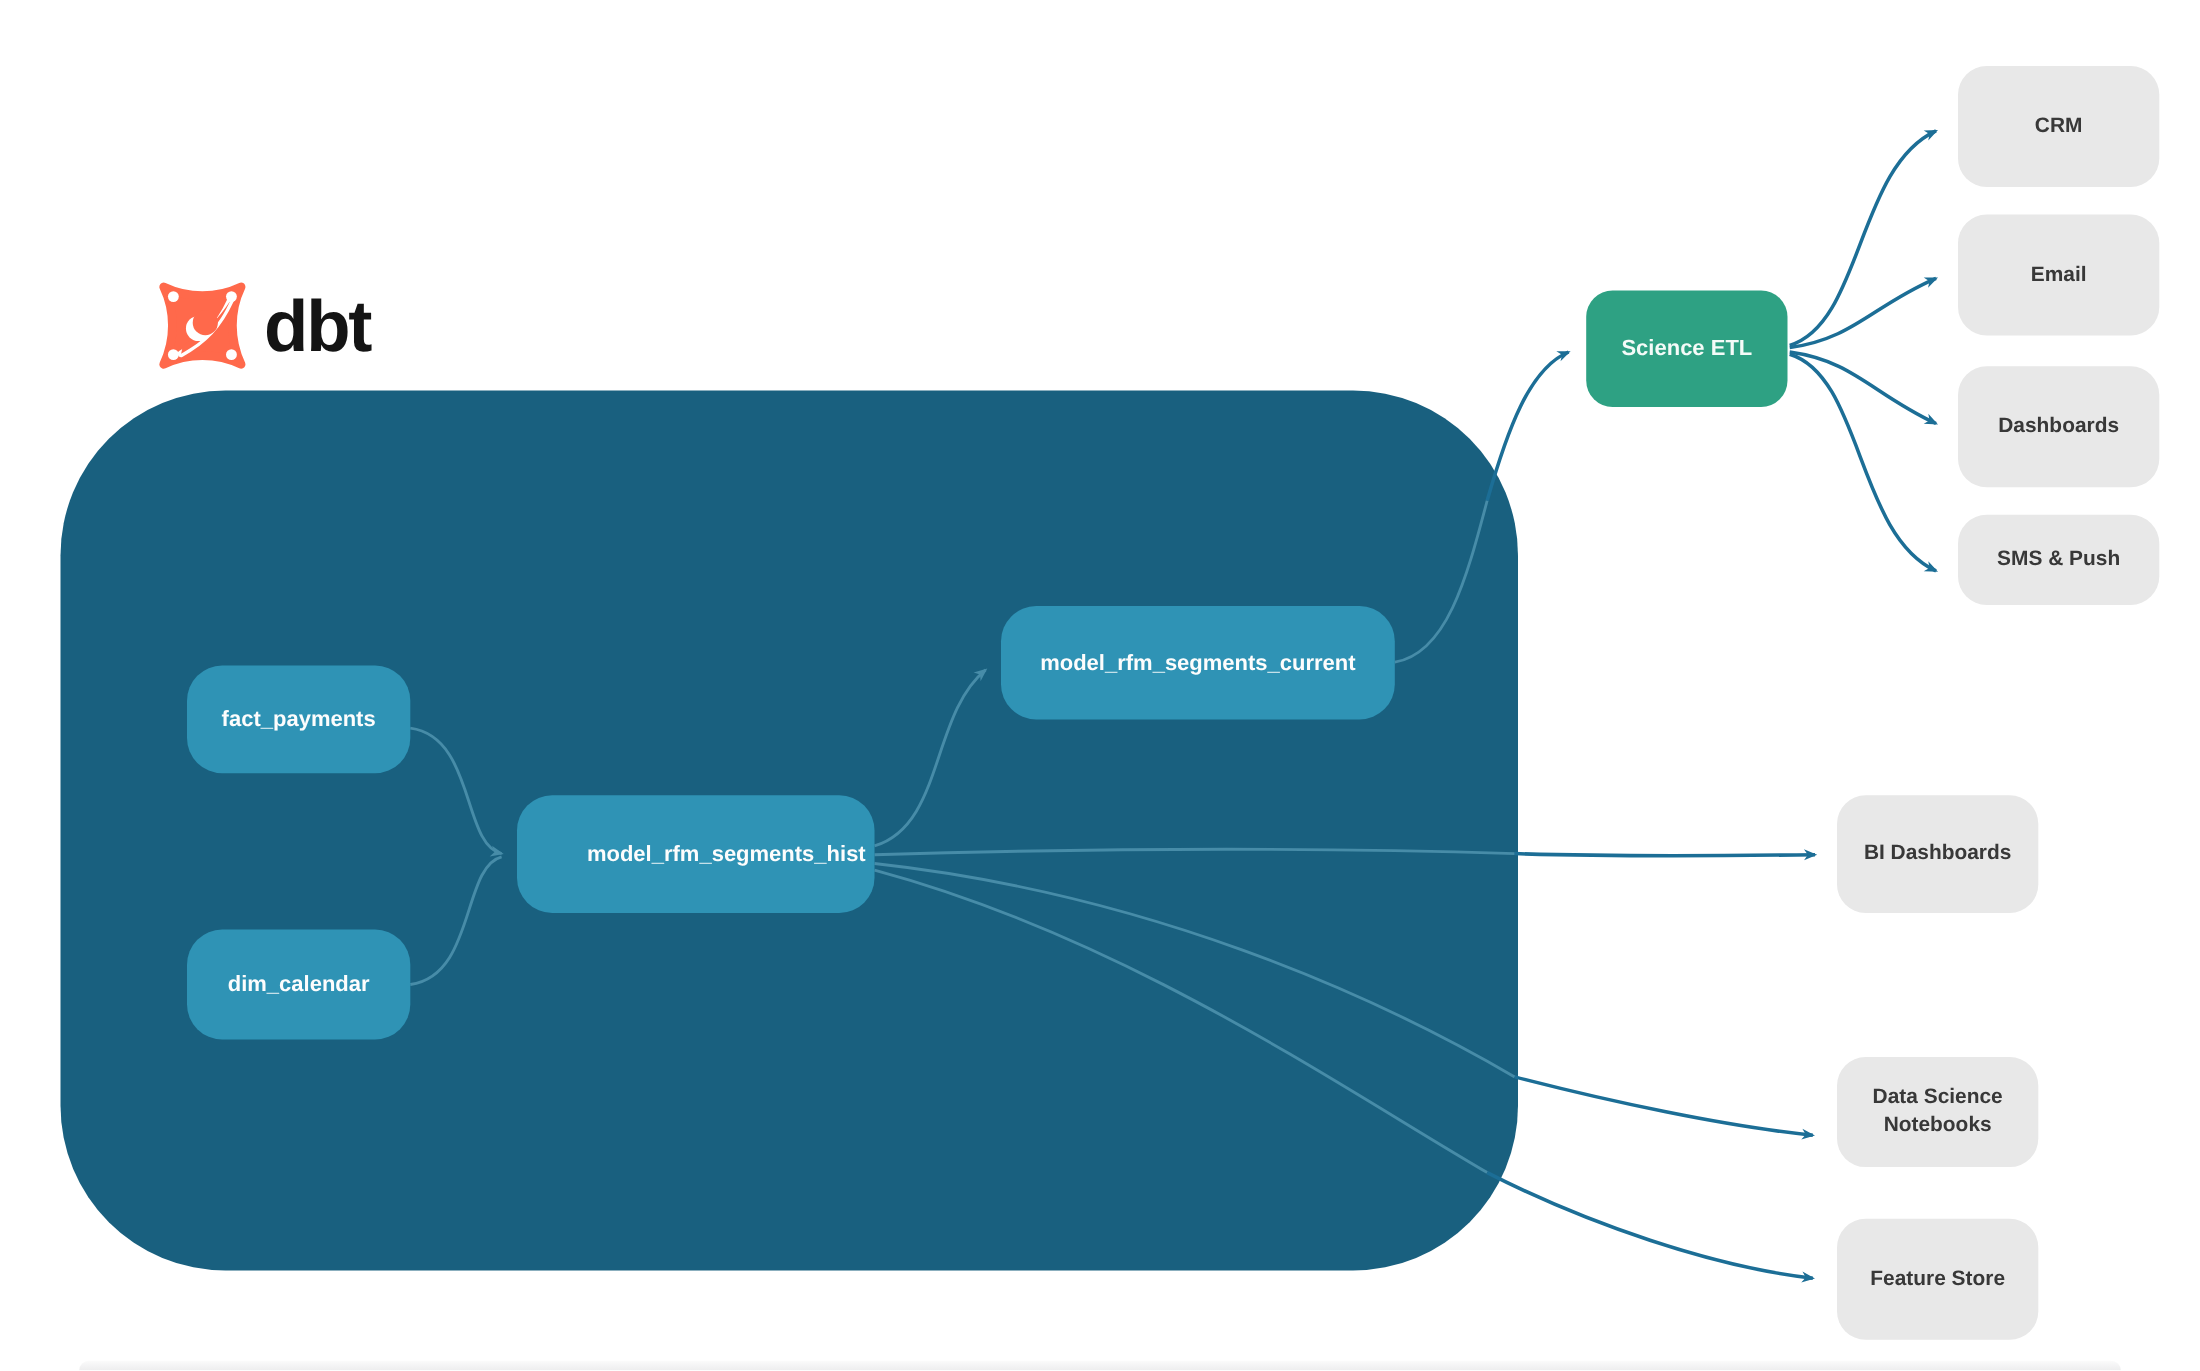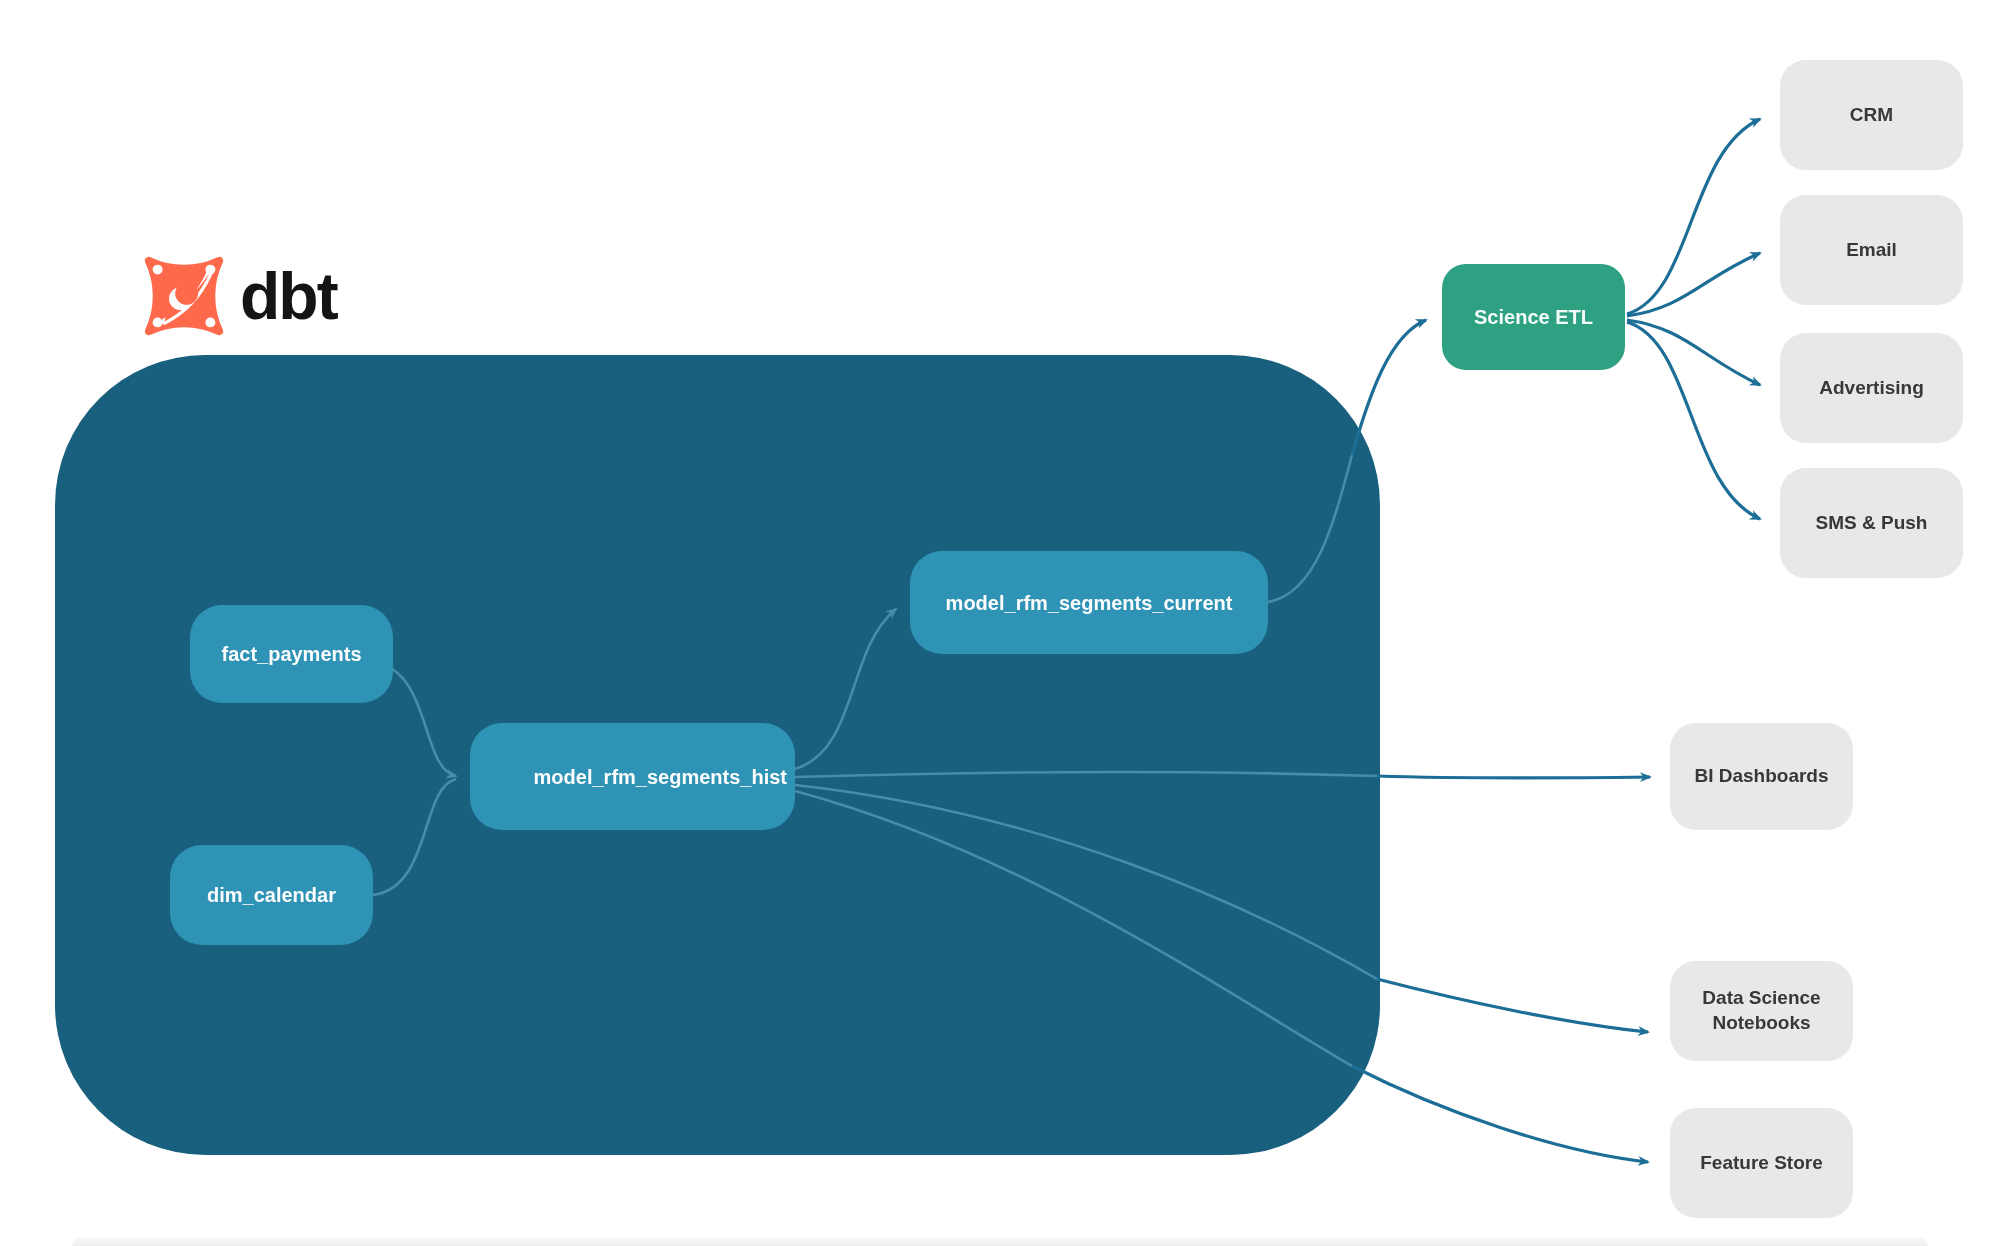--- a/index.html
+++ b/index.html
@@ -72,21 +72,21 @@
     <path class="edge-dark" d="M1352 455 C1370 392 1390 335 1426 320" marker-end="url(#ah-dark)"></path>
     <path class="edge-dark" d="M1627 314 C1693 294 1688 152 1760 119" marker-end="url(#ah-dark)"></path>
     <path class="edge-dark" d="M1627 316 C1685 308 1702 278 1760 253" marker-end="url(#ah-dark)"></path>
     <path class="edge-dark" d="M1627 320 C1685 328 1702 358 1760 385" marker-end="url(#ah-dark)"></path>
     <path class="edge-dark" d="M1627 322 C1693 342 1688 486 1760 519" marker-end="url(#ah-dark)"></path>
     <path class="edge-dark" d="M1377 776 C1470 779 1570 778 1650 777" marker-end="url(#ah-dark)"></path>
     <path class="edge-dark" d="M1377 979 C1462 1001 1568 1024 1648 1032" marker-end="url(#ah-dark)"></path>
     <path class="edge-dark" d="M1352 1066 C1442 1112 1558 1152 1648 1162" marker-end="url(#ah-dark)"></path>
   </svg>
 
-  <div class="node node-wh" style="left:170px;top:605px;width:203px;height:98px;margin-left:20px;">
+  <div class="node node-wh" style="left:170px;top:605px;width:203px;height:98px;">
     <span>fact_payments</span>
   </div>
   <div class="node node-wh" style="left:170px;top:845px;width:203px;height:100px;">
     <span>dim_calendar</span>
   </div>
   <div class="node node-wh" style="left:470px;top:723px;width:325px;height:107px;justify-content:flex-end;">
     <span>model_rfm_segments_hist</span>
   </div>
   <div class="node node-wh" style="left:910px;top:551px;width:358px;height:103px;">
     <span>model_rfm_segments_current</span>
@@ -96,23 +96,23 @@
     <span>Science ETL</span>
   </div>
 
   <div class="node node-dest" style="left:1780px;top:60px;width:183px;height:110px;">
     <span>CRM</span>
   </div>
   <div class="node node-dest" style="left:1780px;top:195px;width:183px;height:110px;">
     <span>Email</span>
   </div>
   <div class="node node-dest" style="left:1780px;top:333px;width:183px;height:110px;">
-    <span>Advertising</span>
+    <span>Dashboards</span>
   </div>
-  <div class="node node-dest" style="left:1780px;top:468px;width:183px;height:110px;">
+  <div class="node node-dest" style="left:1780px;top:468px;width:183px;height:82px;">
     <span>SMS &amp; Push</span>
   </div>
   <div class="node node-dest" style="left:1670px;top:723px;width:183px;height:107px;">
     <span>BI Dashboards</span>
   </div>
   <div class="node node-dest" style="left:1670px;top:961px;width:183px;height:100px;">
     <span>Data Science Notebooks</span>
   </div>
   <div class="node node-dest" style="left:1670px;top:1108px;width:183px;height:110px;">
     <span>Feature Store</span>

